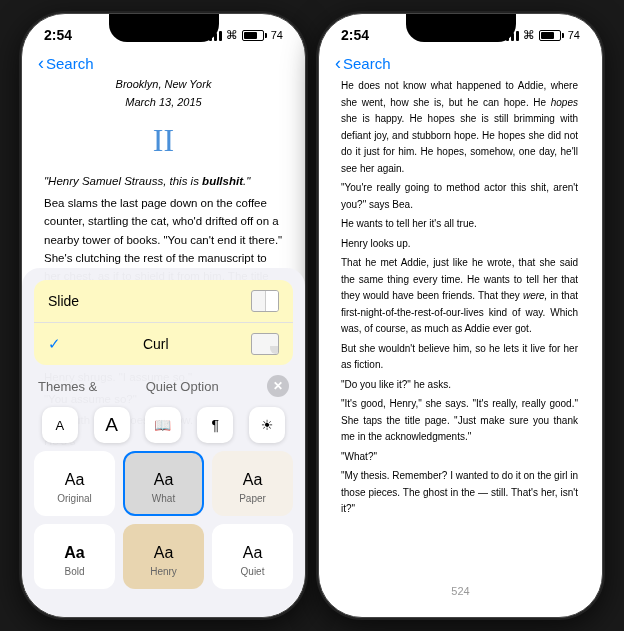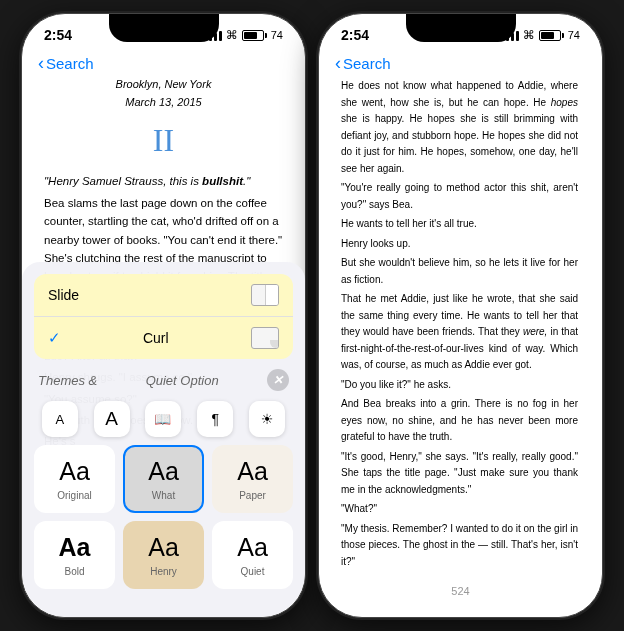--- a/index.html
+++ b/index.html
@@ -210,21 +210,20 @@
     }
 
     
     .themes-label {
       padding: 10px 16px 2px 16px;
       font-size: 13px;
       color: #666;
       display: flex;
       align-items: center;
       justify-content: space-between;
-      font-style: italic;
     }
     .themes-close-btn {
       width: 22px;
       height: 22px;
       background: #c7c7cc;
       border-radius: 50%;
       display: flex;
       align-items: center;
       justify-content: center;
       font-size: 12px;
@@ -269,22 +268,23 @@
       flex-direction: column;
       align-items: center;
       gap: 4px;
       border: 2px solid transparent;
     }
     .theme-card.quiet-selected {
       border-color: #007AFF;
       background: #e0e0e0;
     }
     .theme-aa {
-      font-size: 25px;
+      font-size: 16px;
       font-weight: 500;
+      margin-top: 8px;
     }
     .theme-name {
       font-size: 10px;
       color: #666;
     }
     .theme-card.original { background: #fff; }
     .theme-card.quiet { background: #d8d8d8; }
     .theme-card.paper { background: #f5f0e8; }
     .theme-card.bold { background: #fff; }
     .theme-card.bold .theme-aa { font-weight: 800; }
@@ -467,24 +467,23 @@
           <span class="nav-back-chevron">‹</span>
           <span>Search</span>
         </div>
       </div>
 
       <div class="reading-content">
         <div class="reading-para">He does not know what happened to Addie, where she went, how she is, but he can hope. He <span class="book-italic">hopes</span> she is happy. He hopes she is still brimming with defiant joy, and stubborn hope. He hopes she did not do it just for him. He hopes, somehow, one day, he'll see her again.</div>
         <div class="reading-para">"You're really going to method actor this shit, aren't you?" says Bea.</div>
         <div class="reading-para">He wants to tell her it's all true.</div>
         <div class="reading-para">Henry looks up.</div>
+        <div class="reading-para">That he met Addie, just like he wrote, that she said the same thing every time. He wants to tell her that they would have been friends. That they <span class="book-italic">were,</span> in that first-night-of-the-rest-of-our-lives kind of way. Which was, of course, as much as Addie ever got.</div>
         <div class="reading-para">But she wouldn't believe him, so he lets it live for her as fiction.</div>
-        <div class="reading-para">That he met Addie, just like he wrote, that she said the same thing every time. He wants to tell her that they would have been friends. That they <span class="book-italic">were,</span> in that first-night-of-the-rest-of-our-lives kind of way. Which was, of course, as much as Addie ever got.</div>
         <div class="reading-para">"Do you like it?" he asks.</div>
-        <div class="reading-para">And Bea breaks into a grin. There is no fog in her eyes now, no shine, and he has never been more grateful to have the truth.</div>
         <div class="reading-para">"It's good, Henry," she says. "It's really, really good." She taps the title page. "Just make sure you thank me in the acknowledgments."</div>
         <div class="reading-para">"What?"</div>
         <div class="reading-para">"My thesis. Remember? I wanted to do it on the girl in those pieces. The ghost in the — still. That's her, isn't it?"</div>
 
       </div>
 
       <div class="page-num">524</div>
     </div>
   </div>
 

